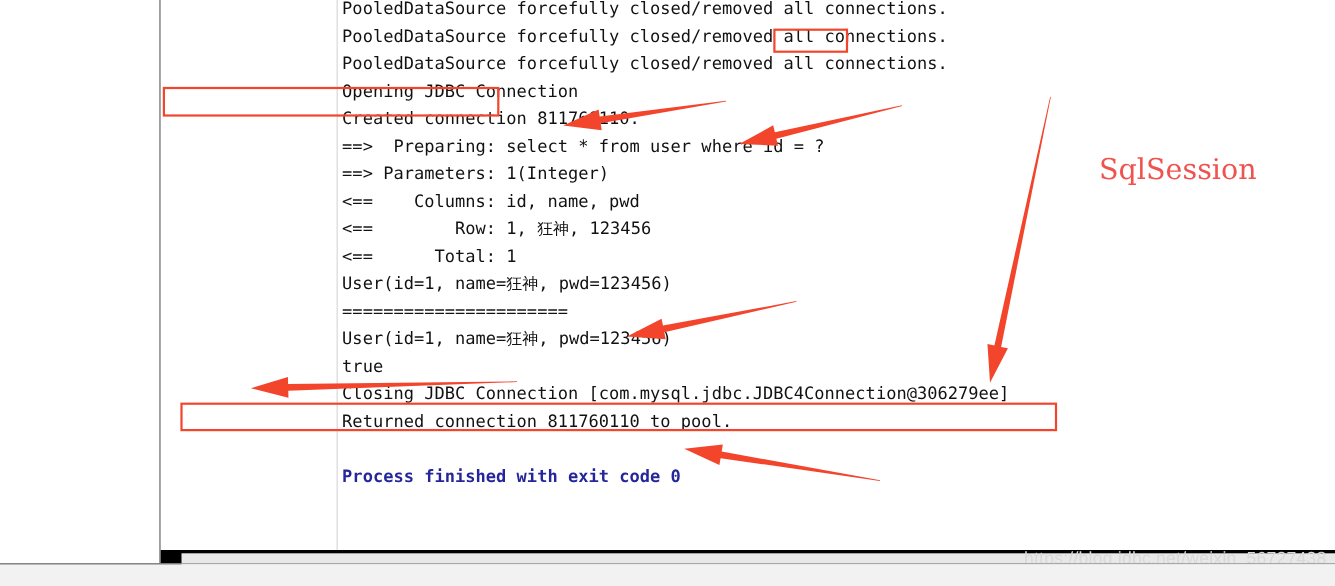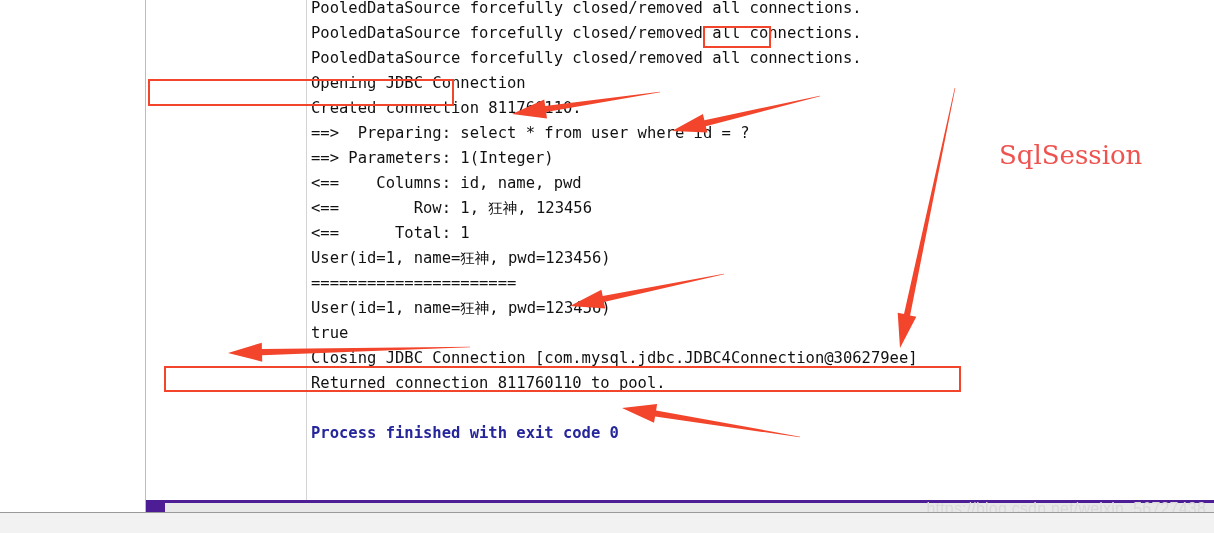--- a/index.html
+++ b/index.html
@@ -7,21 +7,21 @@
     padding: 0;
     background: #ffffff;
   }
   body {
     font-family: "DejaVu Sans Mono", monospace;
   }
   #screen {
     position: relative;
     width: 1214px;
     height: 533px;
-    background: #4c1d95;
+    background: #000000;
     overflow: hidden;
   }
 
   
   .left-gutter {
     position: absolute;
     left: 0; top: 0;
     width: 145px; height: 512px;
     background: #ffffff;
   }
@@ -168,21 +168,21 @@
       <polygon points="622.0,408.0 657.1,404.1 656.1,410.4 800.1,436.7 799.9,437.3 655.1,416.5 654.0,422.8" fill="#f2452c"></polygon>
     </svg>
   <div class="anno-layer" id="anno-html">
       <div class="anno-box" style="left: 148px; top: 79px; width: 306px; height: 27px; border-color: rgb(242, 69, 44);"></div>
       <div class="anno-box" style="left: 703px; top: 26px; width: 68px; height: 22px; border-color: rgb(242, 69, 44);"></div>
       <div class="anno-box" style="left: 164px; top: 366px; width: 797px; height: 26px; border-color: rgb(242, 69, 44);"></div>
       <div class="anno-label" style="left: 999px; top: 140px; color: rgb(239, 83, 80);">SqlSession</div>
     </div>
 
   <div class="bottom-panel"></div>
-  <div class="watermark">https://blog.csdn.net/weixin_56727438</div>
+  <div class="watermark">https://blog.jdbc.net/weixin_56727438</div>
   <div class="bottom-hairline"></div>
 
   <div class="status-bar">
     <div class="status-item messages">
       <span>Messages</span>
     </div>
     <div class="status-item dbconsole">
       <span class="db-glyph"></span>
       <span>Database Closing</span>
     </div>

